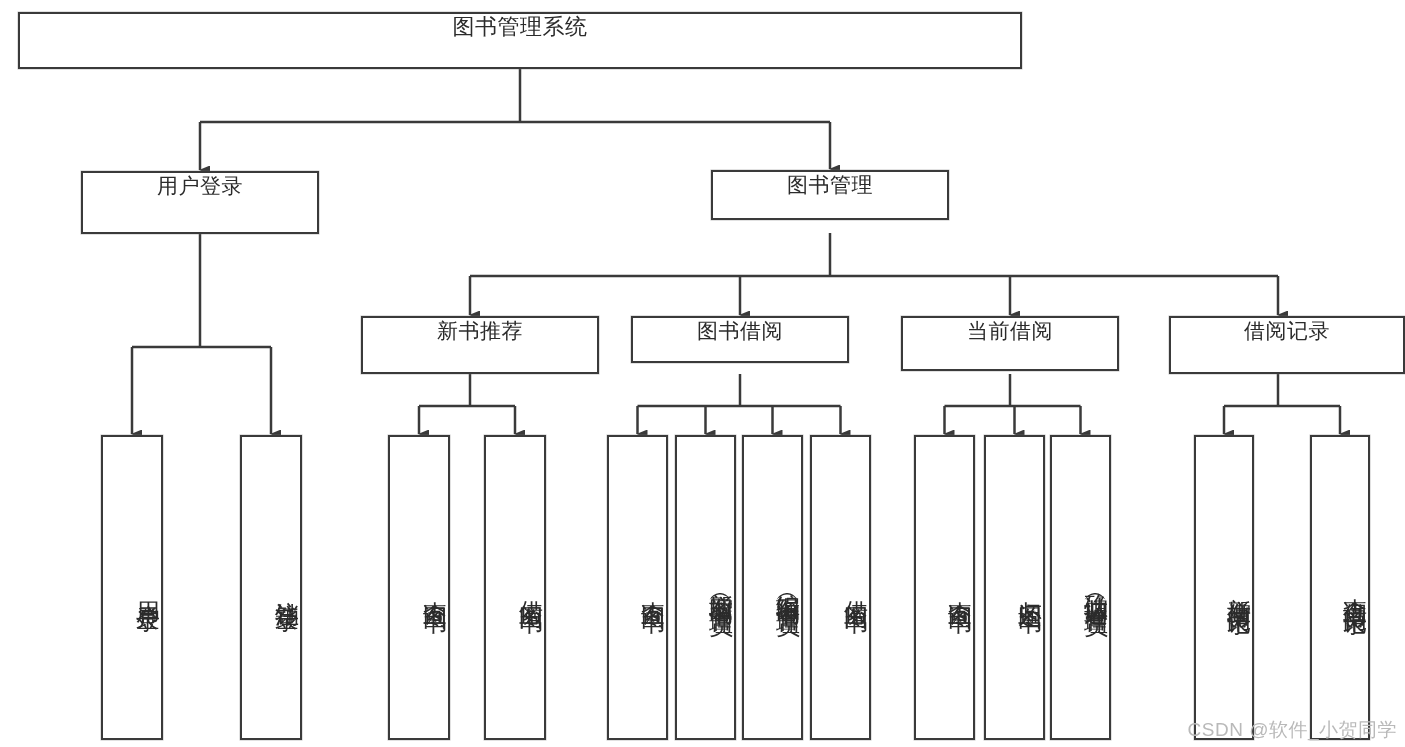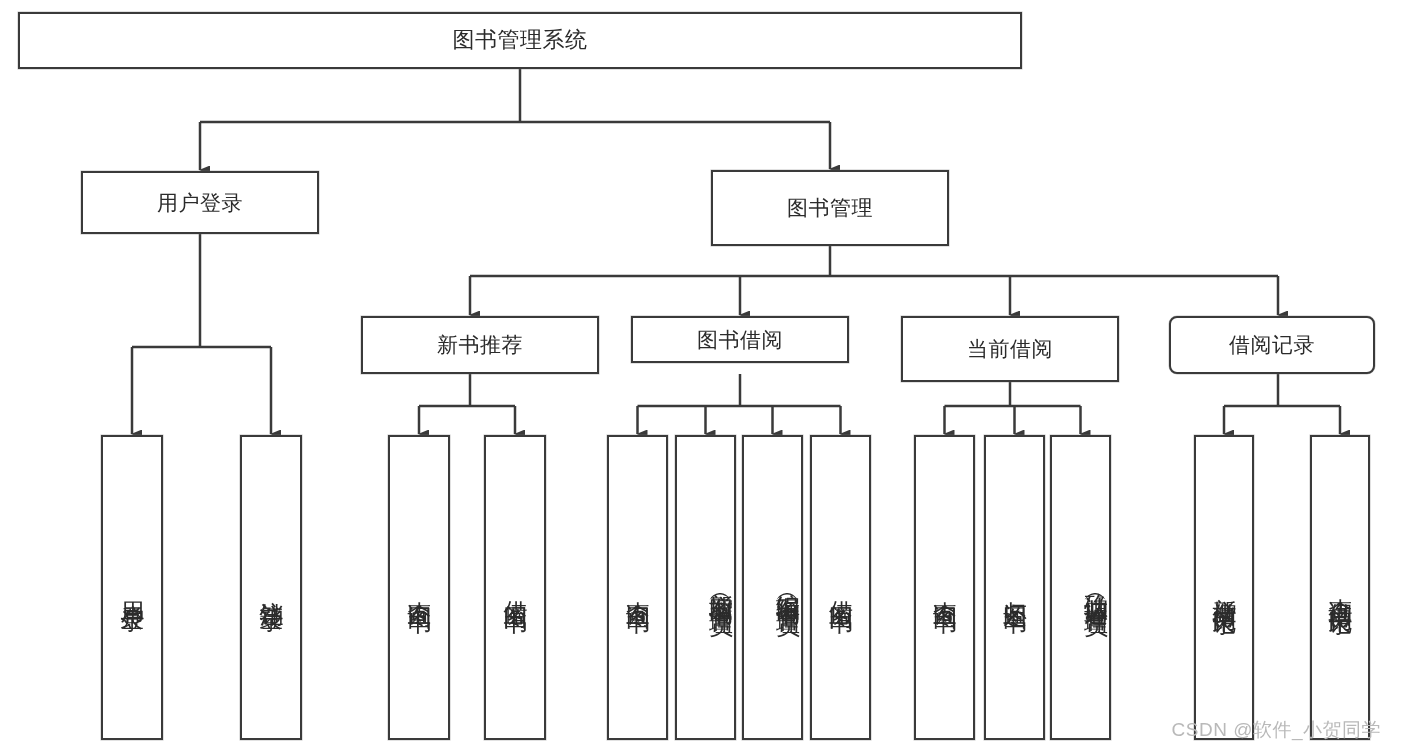--- a/index.html
+++ b/index.html
@@ -26,21 +26,20 @@
     height: 747px;
     pointer-events: none;
   }
   .node {
     position: absolute;
     box-sizing: border-box;
     background: #ffffff;
     border: 2.5px solid #3a3a3a;
     box-shadow: 0 0 0 0.5px rgba(120,120,120,0.45);
     display: flex;
-    align-items: center;
     justify-content: center;
     color: #2b2b2b;
     letter-spacing: 0.5px;
   }
   .node .label {
     display: block;
     text-align: center;
     white-space: nowrap;
   }
   
@@ -65,21 +64,21 @@
     text-align: center;
     max-height: 100%;
   }
   
   .node.vert.top-align {
     align-items: flex-start;
     justify-content: center;
   }
   #watermark {
     position: absolute;
-    right: 24px;
+    right: 8px;
     bottom: 4px;
     font-size: 19px;
     color: #b9b9b9;
     letter-spacing: 0.5px;
     white-space: nowrap;
     user-select: none;
   }
 </style>
 </head>
 <body>
@@ -129,33 +128,33 @@
       </g>
   </svg>
 
   <div id="nodes-layer">
       <div class="node horiz root" style="left: 18px; top: 12px; width: 1004px; height: 57px;">
         <span class="label">图书管理系统</span>
       </div>
       <div class="node horiz" style="left: 81px; top: 171px; width: 238px; height: 63px;">
         <span class="label">用户登录</span>
       </div>
-      <div class="node horiz" style="left: 711px; top: 170px; width: 238px; height: 76px;">
+      <div class="node horiz" style="left: 711px; top: 170px; width: 238px; height: 50px;">
         <span class="label">图书管理</span>
       </div>
       <div class="node horiz" style="left: 361px; top: 316px; width: 238px; height: 58px;">
         <span class="label">新书推荐</span>
       </div>
       <div class="node horiz" style="left: 631px; top: 316px; width: 218px; height: 47px;">
         <span class="label">图书借阅</span>
       </div>
-      <div class="node horiz" style="left: 901px; top: 316px; width: 218px; height: 66px;">
+      <div class="node horiz" style="left: 901px; top: 316px; width: 218px; height: 55px;">
         <span class="label">当前借阅</span>
       </div>
-      <div class="node horiz" style="left: 1169px; top: 316px; width: 206px; height: 58px; border-radius: 8px;">
+      <div class="node horiz" style="left: 1169px; top: 316px; width: 236px; height: 58px;">
         <span class="label">借阅记录</span>
       </div>
       <div class="node vert" style="left: 101px; top: 435px; width: 62px; height: 305px;">
         <span class="label">用户登录</span>
       </div>
       <div class="node vert" style="left: 240px; top: 435px; width: 62px; height: 305px;">
         <span class="label">注销登录</span>
       </div>
       <div class="node vert" style="left: 388px; top: 435px; width: 62px; height: 305px;">
         <span class="label">查询图书</span>

